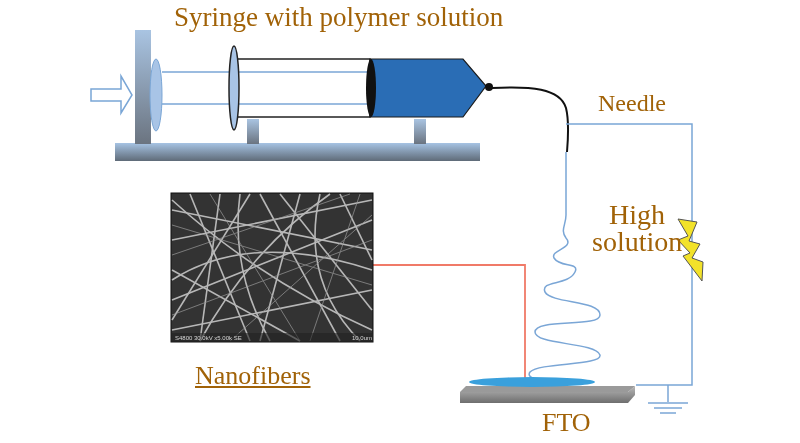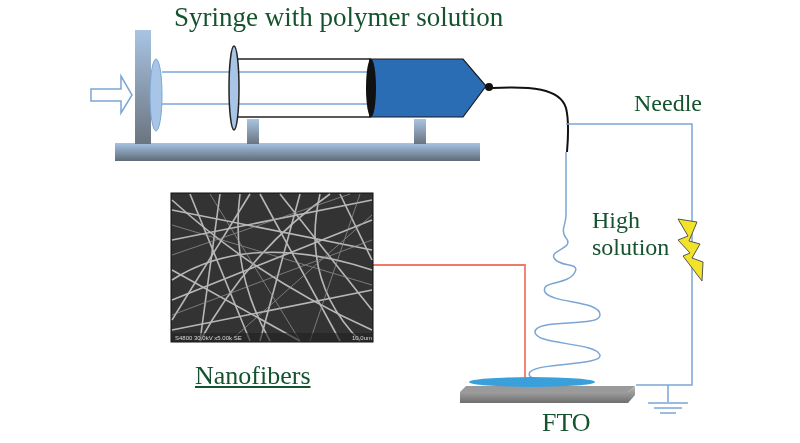--- a/index.html
+++ b/index.html
@@ -1,21 +1,21 @@
 <!DOCTYPE html>
 <html><head>
 <meta charset="utf-8">
 <style>
   html, body { margin:0; padding:0; background:#ffffff; }
   body { width:800px; height:443px; position:relative; overflow:hidden; font-family:"Liberation Serif", serif; }
   svg.diagram { position:absolute; left:0; top:0; width:800px; height:443px; }
-  .label { position:absolute; font-family:"Liberation Serif", serif; color:#14532d; white-space:nowrap; }
+  .label { position:absolute; font-family:"Liberation Serif", serif; color:#a16207; white-space:nowrap; }
   .title { left:174px; top:2px; font-size:27px; }
-  .needle { left:598px; top:90px; font-size:24px;margin-left:36px; }
-  .hv { left:592px; top:207px; font-size:24px; line-height:27px; text-align:left; }
+  .needle { left:598px; top:90px; font-size:24px; }
+  .hv { left:592px; top:201px; font-size:28px; line-height:27px; text-align:center; }
   .nano { left:195px; top:361px; font-size:26px;text-decoration:underline; }
   .fto { left:542px; top:408px; font-size:26px; }
   .sem-caption { position:absolute; left:175px; top:335px; font-family:"Liberation Sans", sans-serif; font-size:6px; color:#d8d8d8; }
   .sem-scale { position:absolute; left:352px; top:335px; font-family:"Liberation Sans", sans-serif; font-size:6px; color:#d8d8d8; }
 </style>
 </head>
 <body>
 
 <svg class="diagram" viewBox="0 0 800 443" xmlns="http://www.w3.org/2000/svg">
   <defs>

